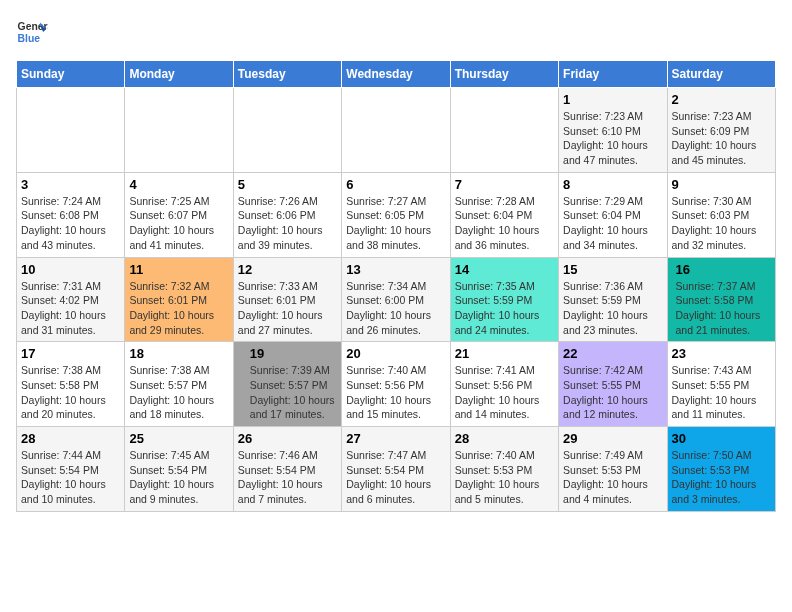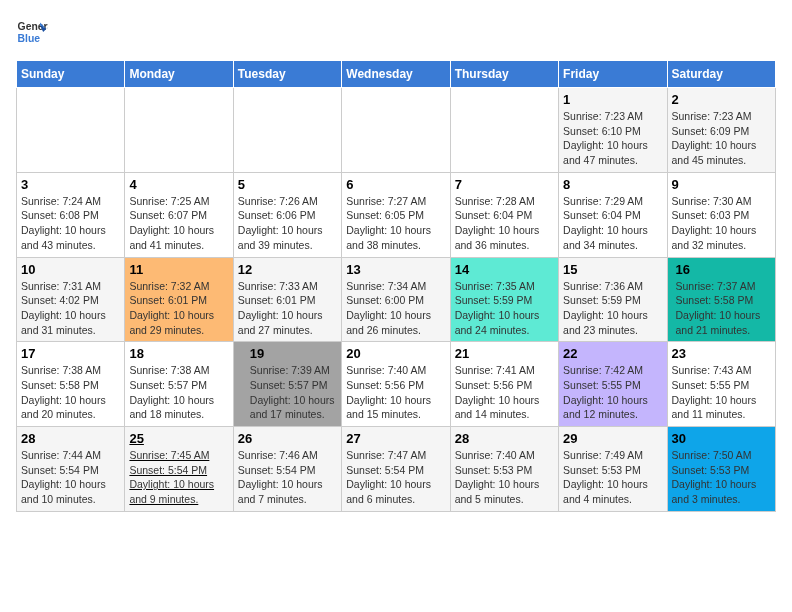--- a/index.html
+++ b/index.html
@@ -261,21 +261,21 @@
 Daylight: 10 hours and 11 minutes.</div>
         </td>
       </tr>
       <tr>
         <td style="background: rgb(245, 245, 245);">
           <div class="day-number">28</div>
           <div class="day-info" style="white-space: pre-line;">Sunrise: 7:44 AM
 Sunset: 5:54 PM
 Daylight: 10 hours and 10 minutes.</div>
         </td>
-        <td style="background: rgb(245, 245, 245); text-decoration: underline;">
+        <td style="background: rgb(245, 245, 245);">
           <div class="day-number">25</div>
           <div class="day-info" style="white-space: pre-line;">Sunrise: 7:45 AM
 Sunset: 5:54 PM
 Daylight: 10 hours and 9 minutes.</div>
         </td>
         <td style="background: rgb(245, 245, 245);">
           <div class="day-number">26</div>
           <div class="day-info" style="white-space: pre-line;">Sunrise: 7:46 AM
 Sunset: 5:54 PM
 Daylight: 10 hours and 7 minutes.</div>

